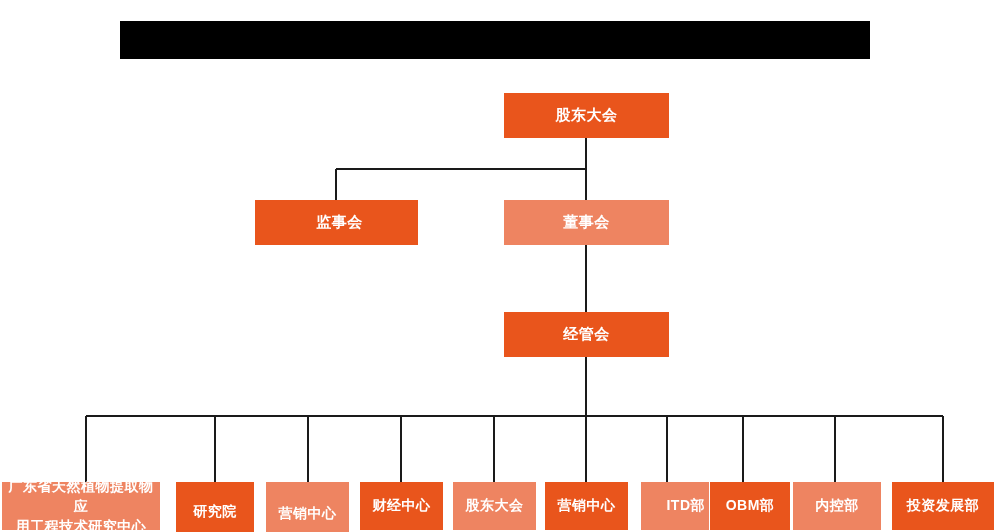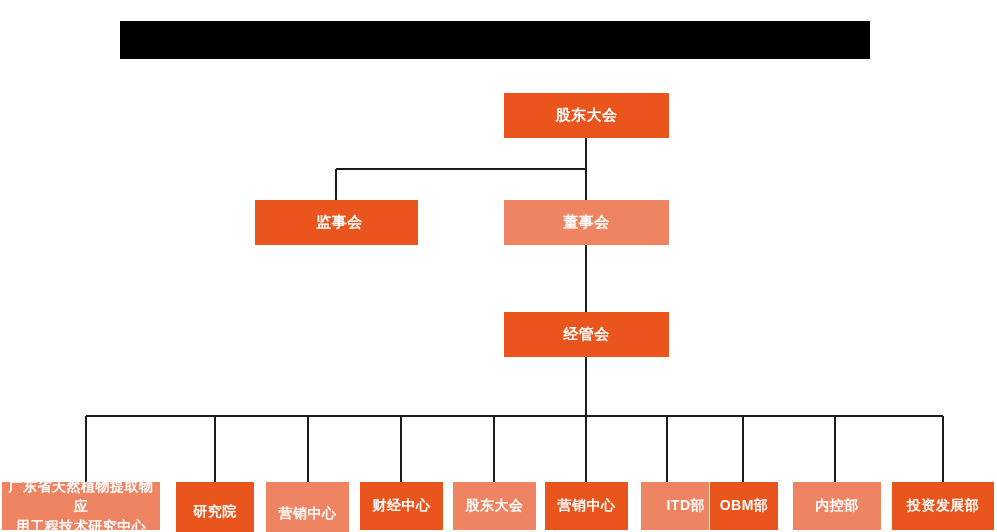--- a/index.html
+++ b/index.html
@@ -132,21 +132,21 @@
   </div>
 
   <div class="node dark leaf" style="left:545px; top:482px; width:83px; height:48px;">
     <span class="label">营销中心</span>
   </div>
 
   <div class="node light leaf" style="left:641px; top:482px; width:68px; height:48px;justify-content:flex-end;">
     <span class="label">ITD部</span>
   </div>
 
-  <div class="node dark leaf" style="left:710px; top:482px; width:68px; height:48px;">
+  <div class="node dark leaf" style="left:710px; top:482px; width:80px; height:48px;">
     <span class="label">OBM部</span>
   </div>
 
   <div class="node light leaf" style="left:793px; top:482px; width:88px; height:48px;justify-content:center;">
     <span class="label">内控部</span>
   </div>
 
   <div class="node dark leaf" style="left:892px; top:482px; width:102px; height:48px;">
     <span class="label">投资发展部</span>
   </div>

